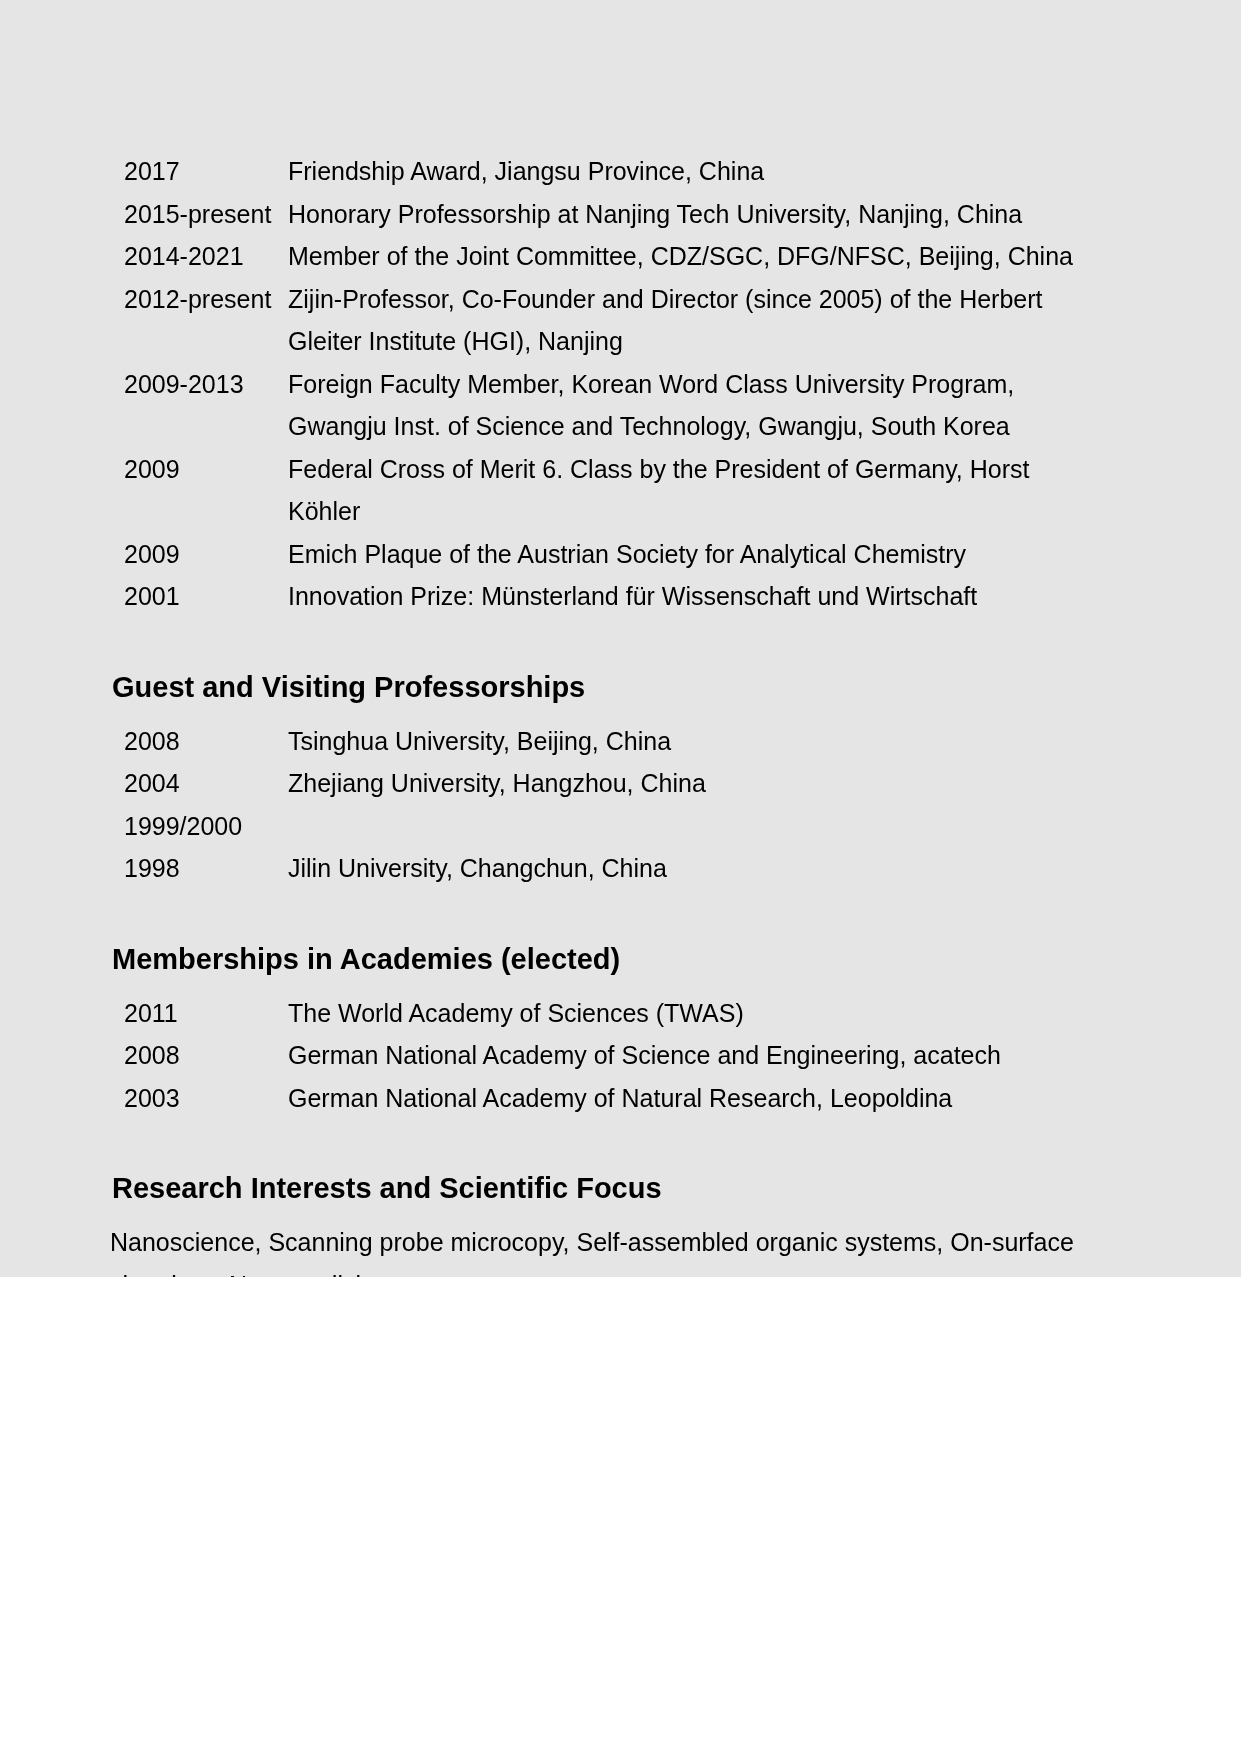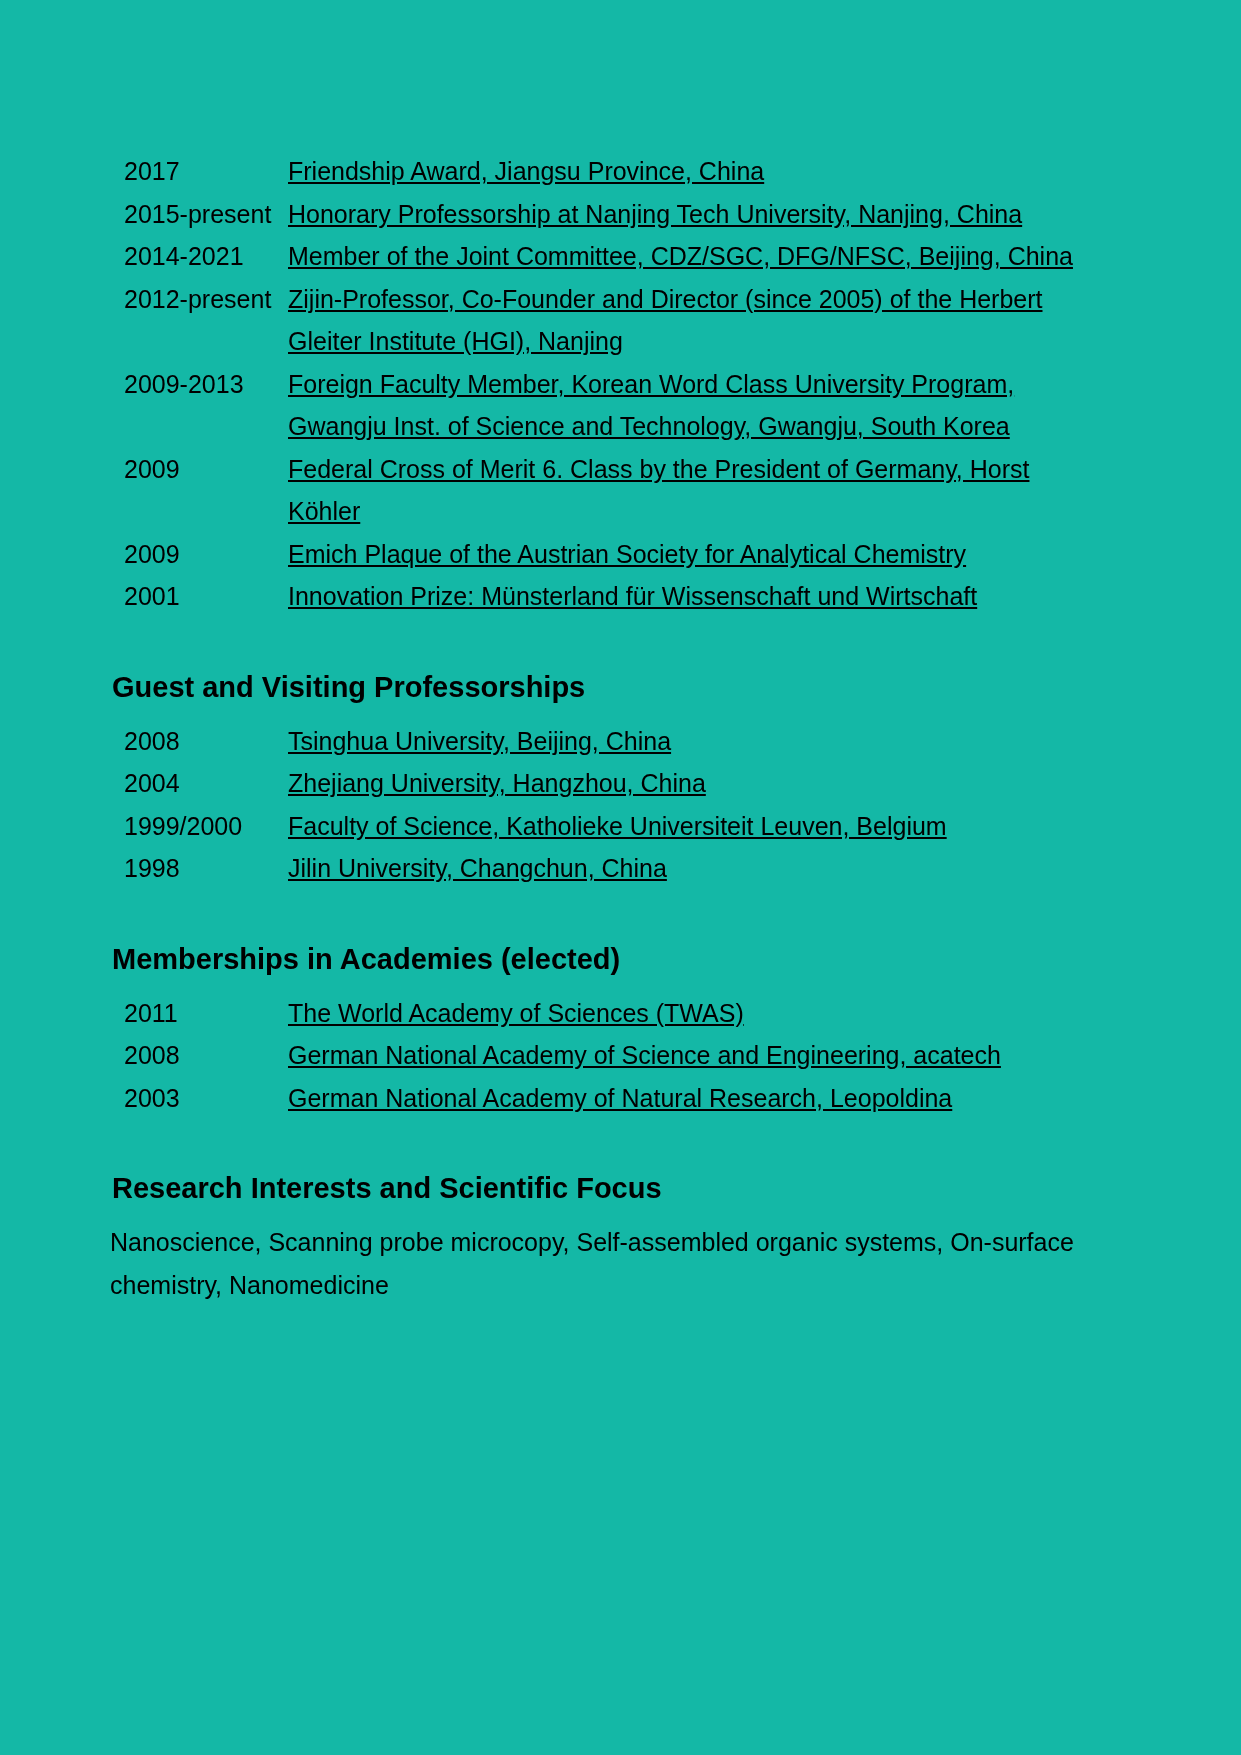--- a/index.html
+++ b/index.html
@@ -1,39 +1,39 @@
 <!DOCTYPE html>
 <html><head>
 <meta charset="utf-8">
 <style>
   * { margin: 0; padding: 0; box-sizing: border-box; }
   html, body { background: #ffffff; }
   .page {
     position: relative;
     width: 1241px;
-    height: 1755px;
-    background: #14b8a6;
+    height: 1277px;
+    background: #e5e5e5;
     color: #000000;
     font-family: "Liberation Sans", "DejaVu Sans", sans-serif;
     font-size: 25px;
     padding: 150px 60px 0 110px;
     overflow: hidden;
   }
   .row {
     display: flex;
     align-items: flex-start;
     padding-left: 14px;
     line-height: 42.5px;
   }
   .year {
     flex: 0 0 164px;
     width: 164px;
     white-space: nowrap;
   }
-  .desc { flex: 1 1 auto; max-width: 850px; text-decoration: underline; }
+  .desc { flex: 1 1 auto; max-width: 850px; }
   .desc .line { line-height: 42.5px; white-space: nowrap; }
   .desc-offset { padding-top: 5px; }
   .line-gap { margin-top: 21px; }
   .section-heading {
     font-size: 29px;
     font-weight: bold;
     line-height: 38px;
     margin: 50px 0 14px 2px;
   }
   .paragraph { margin-top: 12px; }
@@ -121,23 +121,20 @@
     <div class="row">
       <div class="year">2004</div>
       <div class="desc">
         <div class="line">Zhejiang University, Hangzhou, China</div>
       </div>
     </div>
 
 
     <div class="row">
       <div class="year">1999/2000</div>
-      <div class="desc">
-        <div class="line">Faculty of Science, Katholieke Universiteit Leuven, Belgium</div>
-      </div>
     </div>
 
     <div class="row">
       <div class="year">1998</div>
       <div class="desc">
         <div class="line">Jilin University, Changchun, China</div>
       </div>
     </div>
   </div>
 

